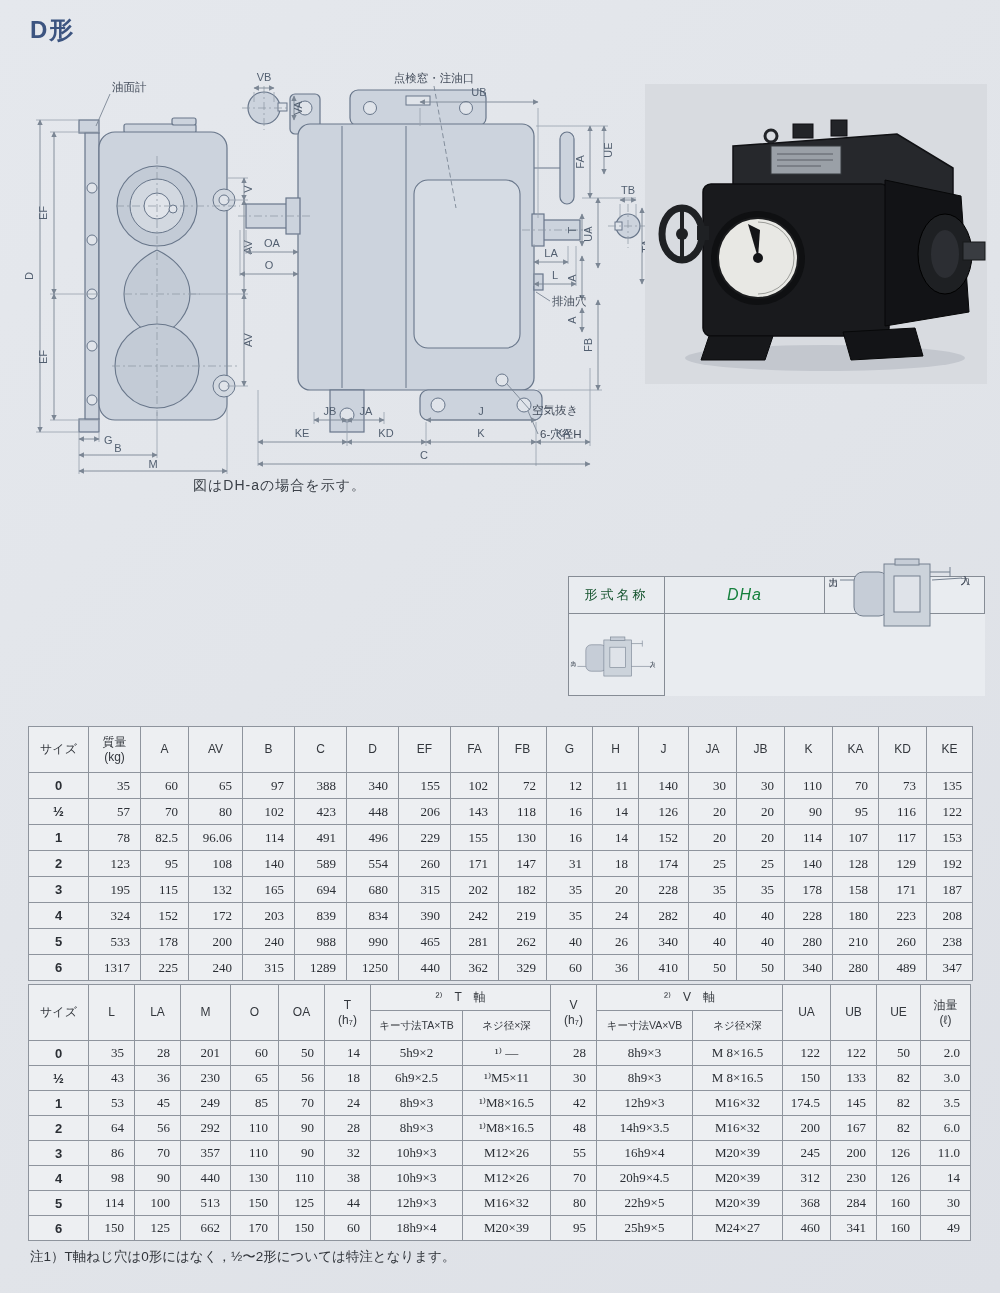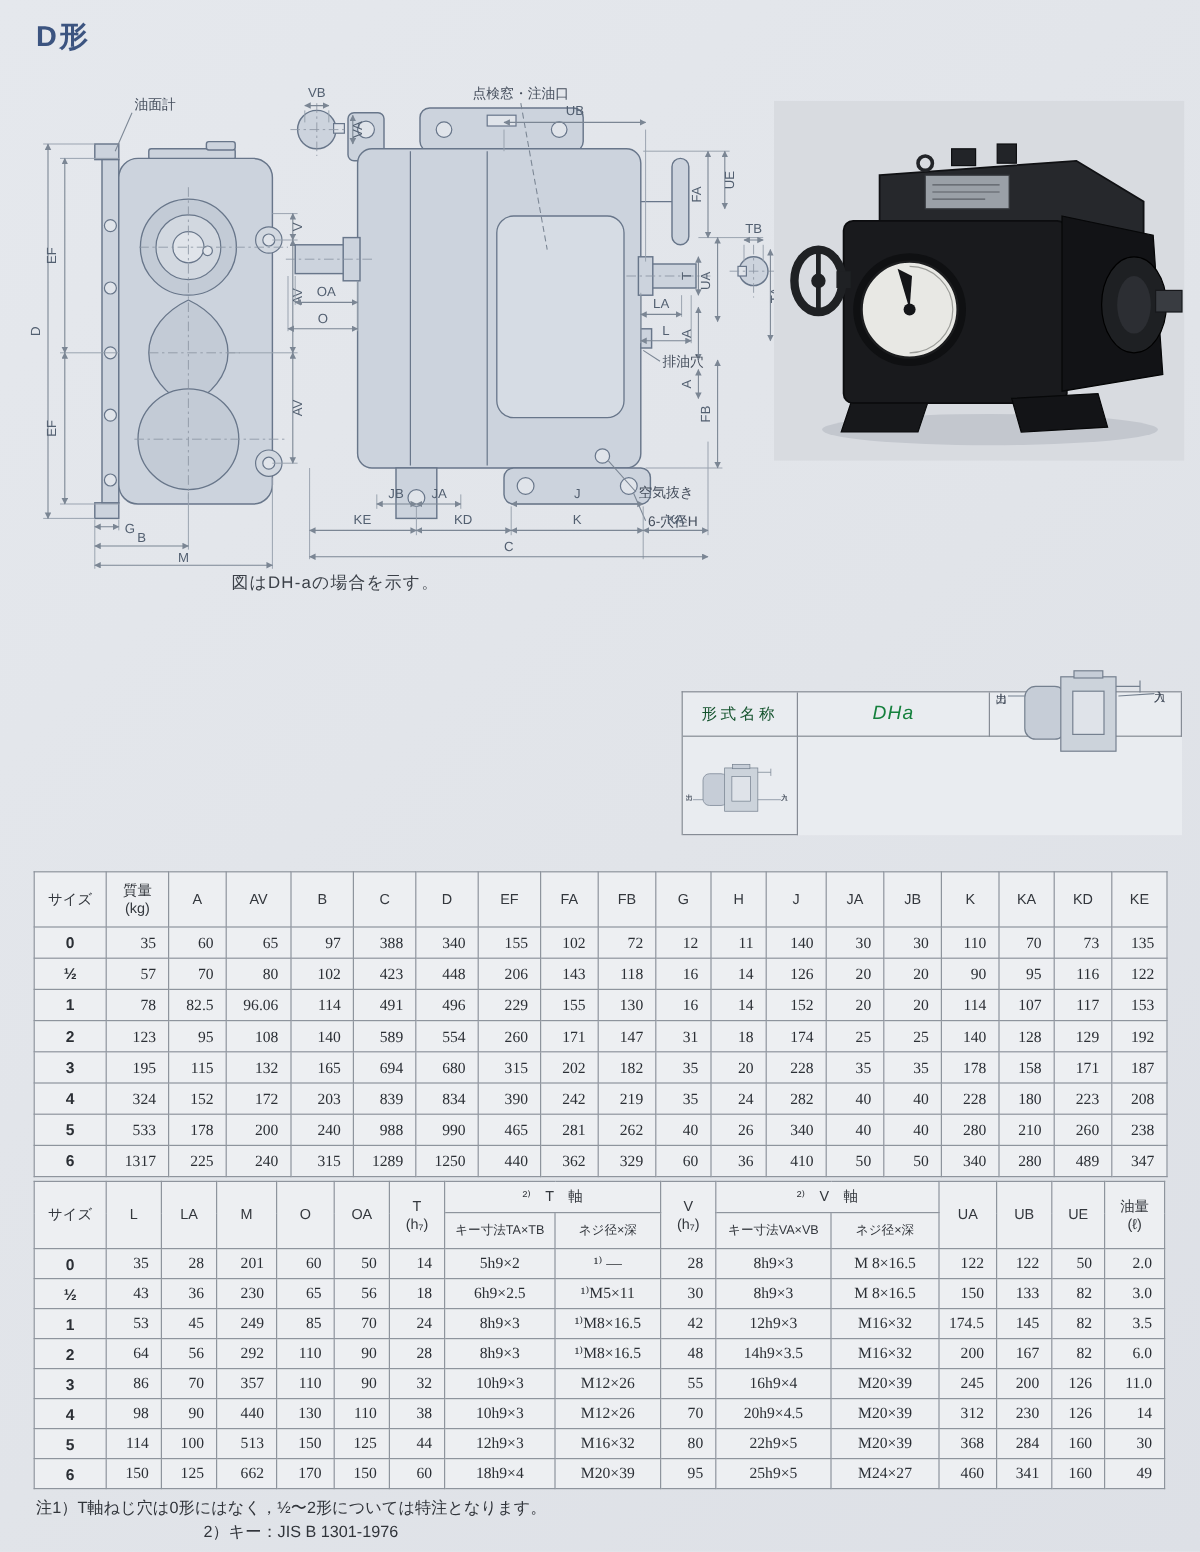--- a/index.html
+++ b/index.html
@@ -706,16 +706,15 @@
             <td>341</td>
             <td>160</td>
             <td>49</td>
           </tr>
         </tbody>
       </table>
     </div>
 
   <div class="notes">
     <div>注1）T軸ねじ穴は0形にはなく，½〜2形については特注となります。</div>
-    <div class="n2">2）キー：JIS B 1301-1976</div>
   </div>
 
 </div>
 
 </body></html>

